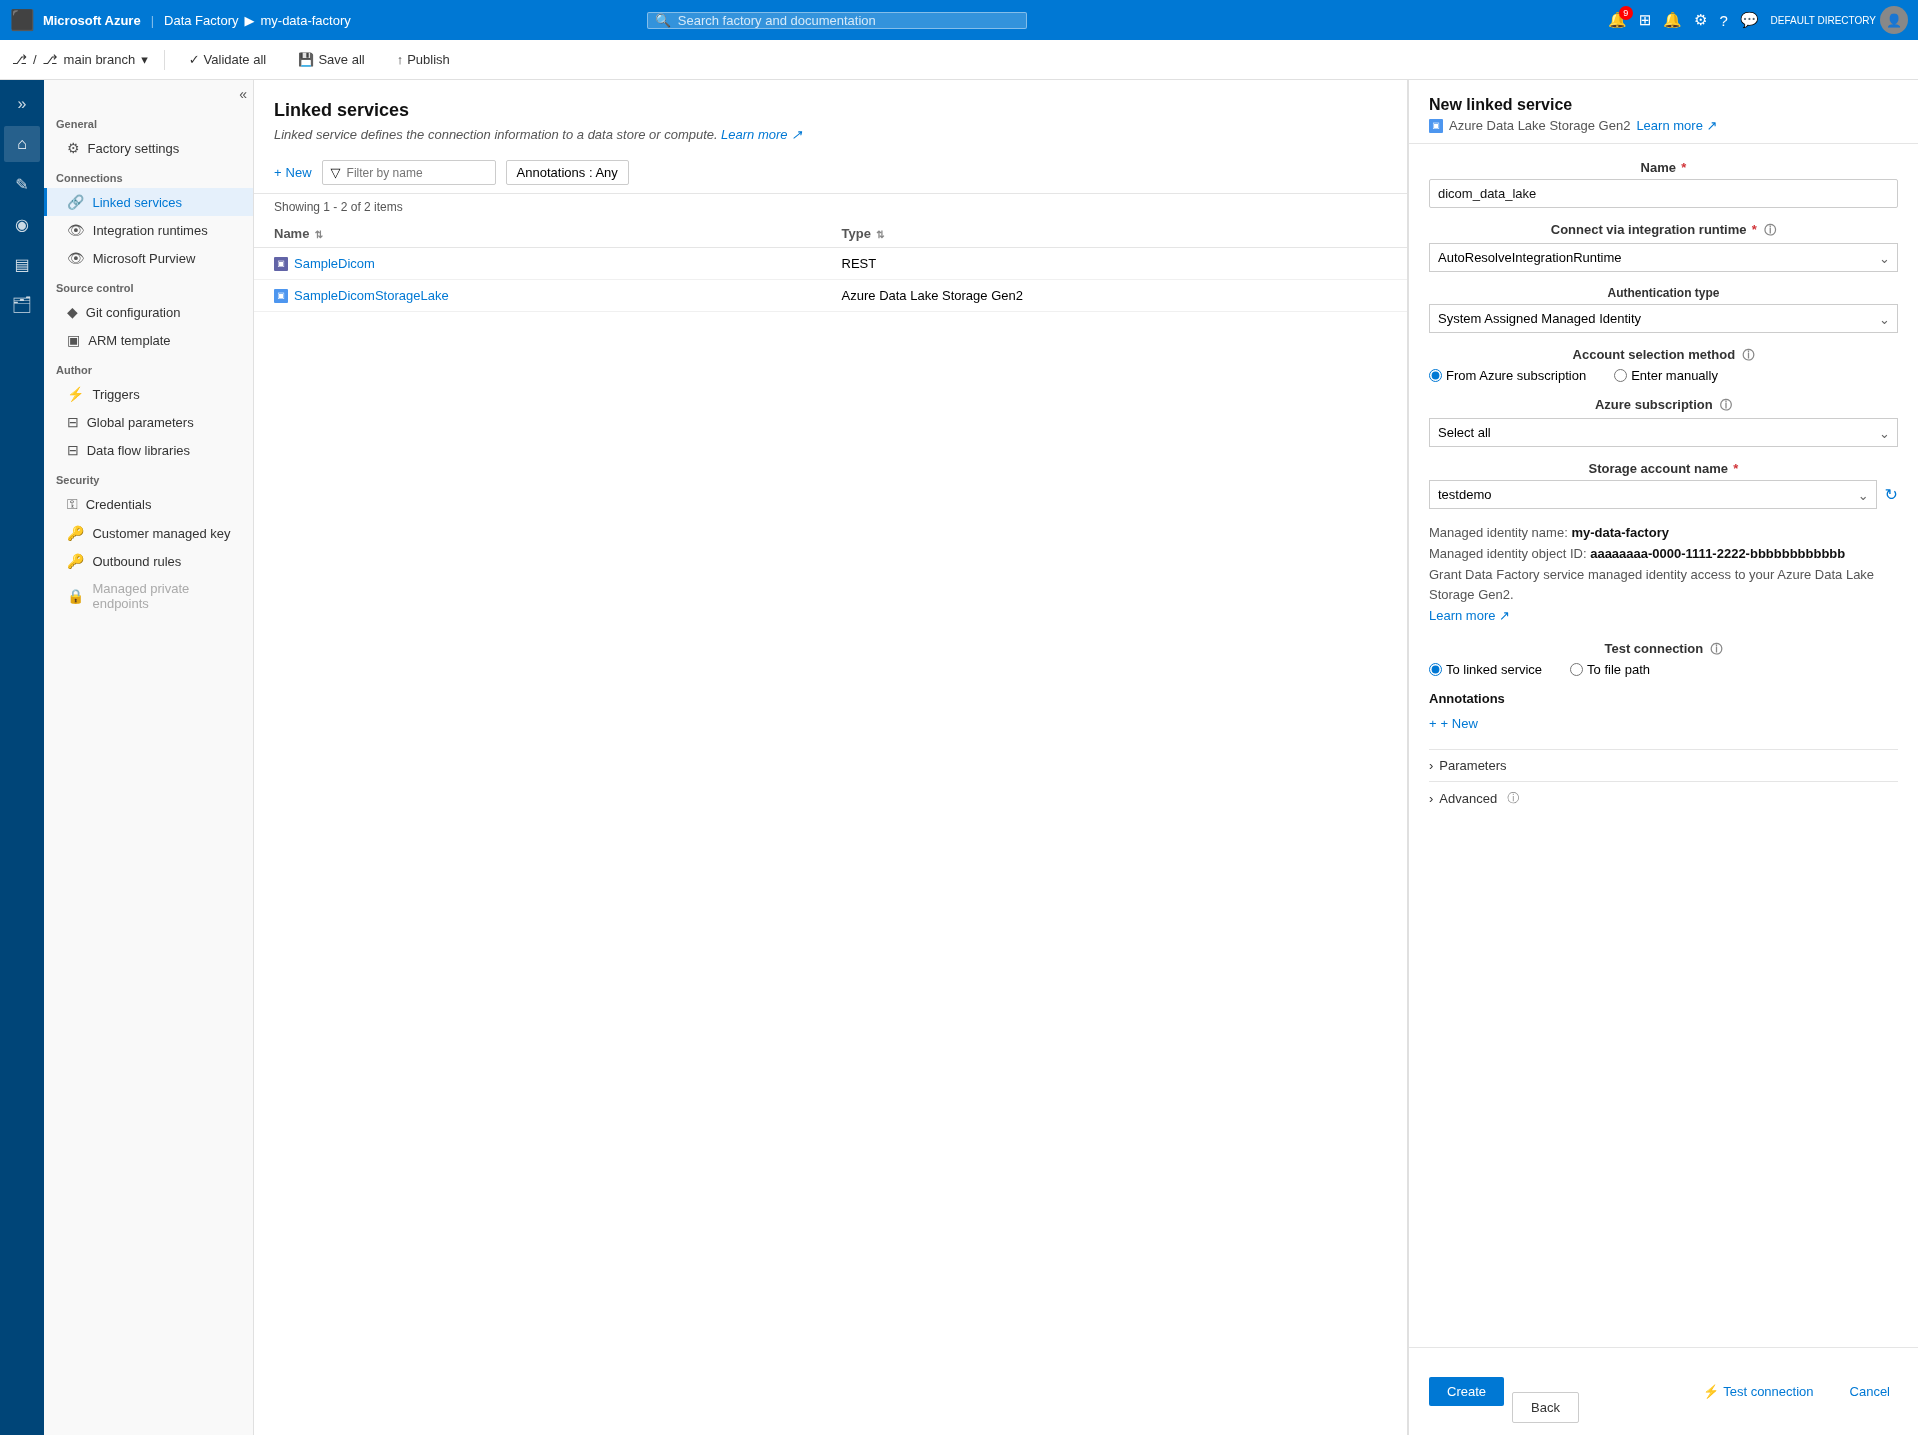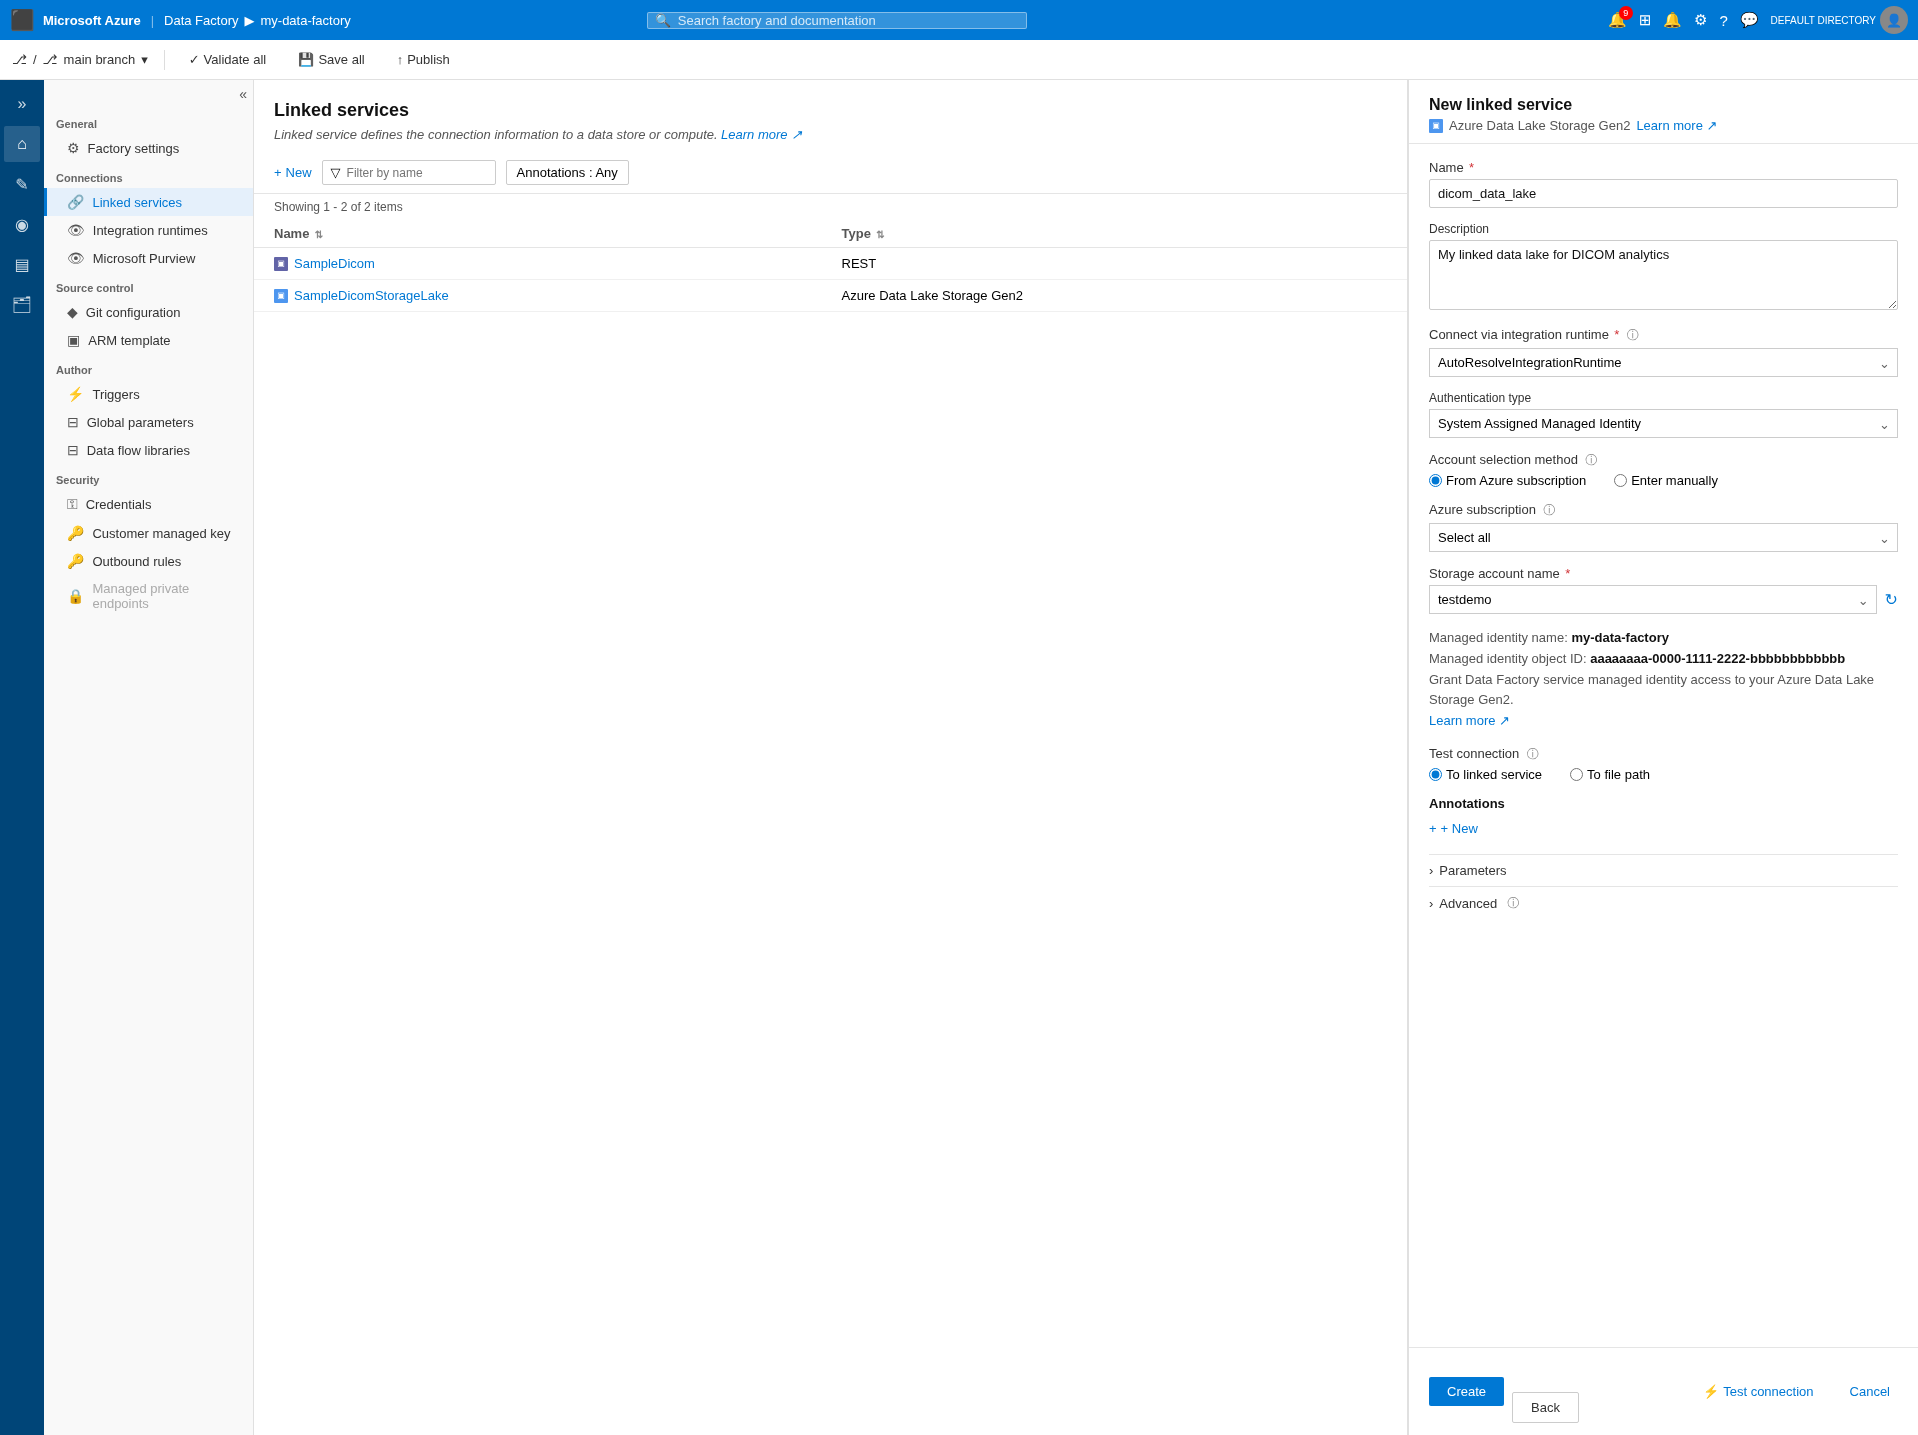--- a/index.html
+++ b/index.html
@@ -106,21 +106,21 @@
     .right-panel {
       width: 510px; background: #fff; border-left: 1px solid #e0e0e0;
       display: flex; flex-direction: column; flex-shrink: 0; overflow: hidden;
     }
     .right-panel-header { padding: 16px 20px 10px; border-bottom: 1px solid #e5e5e5; }
     .right-panel-header h3 { font-size: 16px; font-weight: 600; color: #111; }
     .right-panel-header .sub-info { display: flex; align-items: center; gap: 6px; margin-top: 4px; font-size: 12px; color: #555; }
     .right-panel-header .sub-info a { color: #0078d4; text-decoration: none; }
     .right-panel-body { flex: 1; overflow-y: auto; padding: 16px 20px; }
     .form-group { margin-bottom: 14px; }
-    .form-label { font-size: 12px; color: #333; margin-bottom: 4px; font-weight: 400; }
+    .form-label { font-size: 12px; color: #333; margin-bottom: 4px; font-weight: 700; text-align: center; }
     .form-label .required { color: #d13438; margin-left: 2px; }
     .form-control {
       width: 100%; border: 1px solid #ccc; border-radius: 2px; padding: 6px 8px;
       font-size: 13px; color: #111; outline: none;
     }
     textarea.form-control { resize: vertical; min-height: 70px; }
     .select-wrapper { position: relative; }
     .select-wrapper select { width: 100%; appearance: none; border: 1px solid #ccc; border-radius: 0; padding: 6px 28px 6px 8px; font-size: 13px; background: #fff; cursor: pointer; }
     .select-wrapper::after { content: '⌄'; position: absolute; right: 8px; top: 50%; transform: translateY(-50%); color: #666; pointer-events: none; }
     .radio-group { display: flex; gap: 28px; align-items: center; margin-top: 4px; }
@@ -359,24 +359,20 @@
       <div class="right-panel-body">
 
         <div class="form-group">
           <div class="form-label">
             <span>Name</span>
             <span class="required">*</span>
           </div>
           <input type="text" class="form-control" value="dicom_data_lake" style="">
         </div>
 
-        <div class="form-group">
-          <div class="form-label">Description</div>
-          <textarea class="form-control" style="">My linked data lake for DICOM analytics</textarea>
-        </div>
 
         <div class="form-group">
           <div class="form-label">
             <span>Connect via integration runtime</span>
             <span class="required">*</span>
             <span class="inline-help" title="Help">ⓘ</span>
           </div>
           <div class="select-wrapper">
             <select>
               <option>AutoResolveIntegrationRuntime</option>

